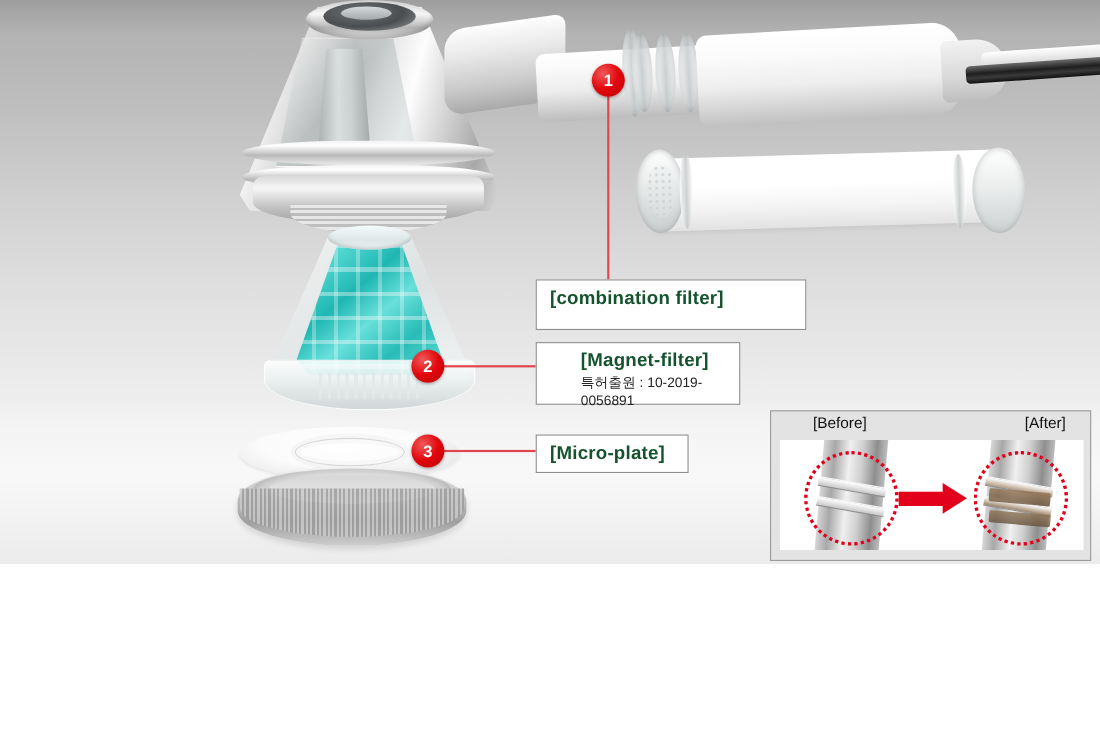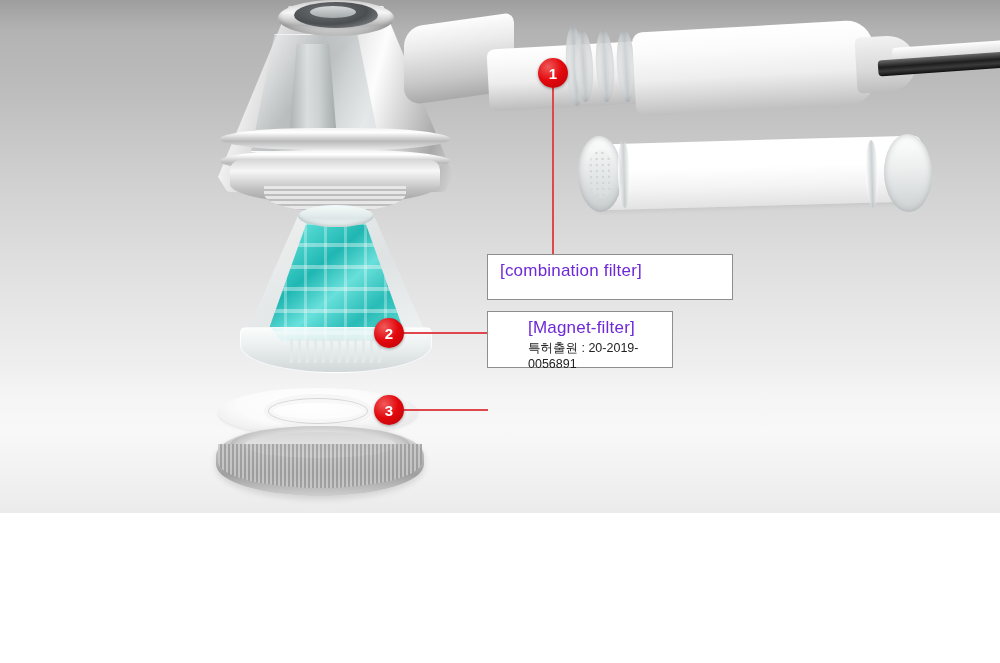--- a/index.html
+++ b/index.html
@@ -265,21 +265,21 @@
 
   .lead { position: absolute; background: #e0474c; z-index: 5; }
   .lead-v1 { left: 552px; top: 72px; width: 2px; height: 183px; }
   .lead-h2 { left: 398px; top: 332px; width: 90px; height: 2px; }
   .lead-h3 { left: 398px; top: 409px; width: 90px; height: 2px; }
 
   .callout {
     position: absolute; background: #ffffff; border: 1px solid #8e8e8e;
     z-index: 6; padding: 6px 10px 7px 12px;
   }
-  .callout .title { font-weight: normal; font-size: 17px; color: #6d28d9; letter-spacing: .2px; }
+  .callout .title { font-weight: bold; font-size: 17px; color: #14532d; letter-spacing: .2px; }
   .callout .sub { font-size: 12.5px; color: #222; margin-top: 2px; }
   .c-combination { left: 487px; top: 254px; width: 246px; height: 46px; }
   .c-magnet { left: 487px; top: 311px; width: 186px; height: 57px; padding-left: 40px; }
   .c-micro { left: 487px; top: 395px; width: 139px; height: 35px;
              display:flex; align-items:center; }
 
   
   .ba-panel {
     position: absolute; left: 700px; top: 373px; width: 292px; height: 137px;
     background: #e3e3e3; border: 1px solid #9a9a9a; z-index: 6;
@@ -407,24 +407,51 @@
   <div class="badge badge1">1</div>
   <div class="badge badge2">2</div>
   <div class="badge badge3">3</div>
 
   <div class="callout c-combination">
     <div class="title">[combination filter]</div>
   </div>
 
   <div class="callout c-magnet">
     <div class="title">[Magnet-filter]</div>
-    <div class="sub">특허출원 : 20-2019-0056891</div>
-  </div>
-
-
+    <div class="sub">특허출원 : 10-2019-0056891</div>
+  </div>
+
+  <div class="callout c-micro">
+    <div class="title">[Micro-plate]</div>
+  </div>
+
+  <div class="ba-panel">
+    <div class="ba-labels">
+      <div class="ba-label ba-before">[Before]</div>
+      <div class="ba-label ba-after">[After]</div>
+    </div>
+    <div class="ba-img">
+      <div class="pipe p1">
+        <div class="pipe-band b1"></div>
+        <div class="pipe-band b2"></div>
+      </div>
+      <div class="pipe p2">
+        <div class="pipe-band b1"></div>
+        <div class="pipe-band b2"></div>
+      </div>
+      <div class="p2-dirt1"></div>
+      <div class="p2-dirt2"></div>
+      <div class="dotted-circle dc1"></div>
+      <div class="dotted-circle dc2"></div>
+      <div class="ba-arrow">
+        <div class="shaft"></div>
+          <div class="headr"></div>
+      </div>
+    </div>
+  </div>
 
   <div class="process">
     
 
     
 
     
 
     
 

